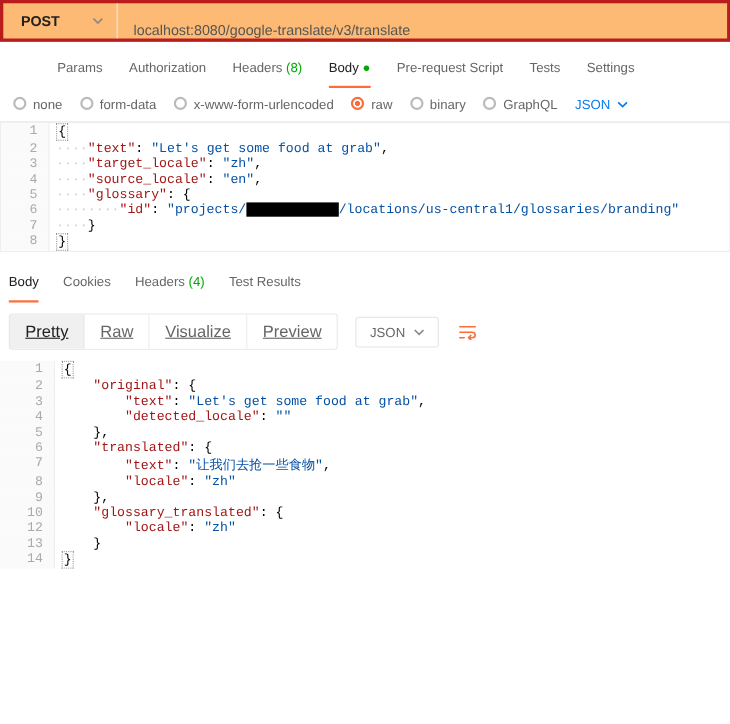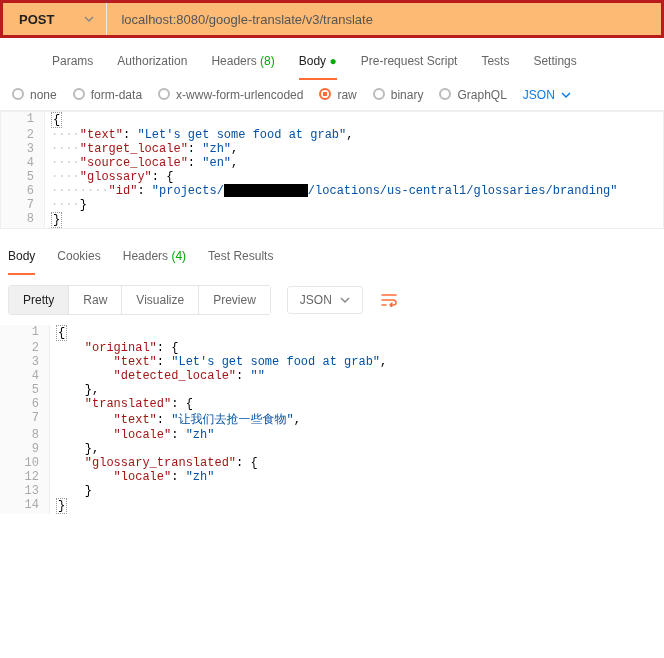--- a/index.html
+++ b/index.html
@@ -1,20 +1,20 @@
 <!DOCTYPE html>
 <html><head>
 <meta charset="utf-8">
 <style>
   * { margin: 0; padding: 0; box-sizing: border-box; }
   body { font-family: -apple-system, BlinkMacSystemFont, "Segoe UI", Helvetica, Arial, sans-serif; font-size: 12px; color: #212121; background: #fff; width: 664px; }
   .req-bar { display: flex; align-items: center; background: #fdba74; border: 3px solid #b91c1c; height: 38px; margin: 0; }
   .method { display: flex; align-items: center; padding: 0 12px 0 16px; font-weight: 600; font-size: 13px; color: #212121; cursor: pointer; }
   .method .chev { margin-left: 30px; color: #888; }
-  .url { flex: 1; padding: 0 14px; font-size: 13px; color: #555; border-left: 1px solid #eaeaea; height: 100%; display: flex; align-items: center; }
+  .url { flex: 1; padding: 0 14px; font-size: 13px; color: #555; border-left: 1px solid #eaeaea; height: 100%; display: flex; align-items: flex-end; }
   .tabs { display: flex; gap: 24px; padding: 16px 12px 0 12px; font-size: 12px; color: #666; margin-left: 40px; }
   .tab { padding-bottom: 10px; cursor: pointer; }
   .tab.active { color: #212121; border-bottom: 2px solid #ff6c37; }
   .green { color: #0a0; }
   .count { color: #0a0; }
   .subbar { display: flex; align-items: center; gap: 16px; padding: 8px 12px; font-size: 12px; color: #666; border-bottom: 1px solid #eee; }
   .radio { display: flex; align-items: flex-start; gap: 6px; cursor: pointer; }
   .rdot { width: 12px; height: 12px; border-radius: 50%; border: 2px solid #bbb; display: inline-block; }
   .rdot.sel { border-color: #ff6c37; background: radial-gradient(circle, #ff6c37 40%, transparent 45%); }
   .json-sel { color: #097bed; display: flex; align-items: center; gap: 6px; }
@@ -25,21 +25,21 @@
   .k { color: #a31515; }
   .s { color: #0451a5; }
   .p { color: #000; }
   .dots { color: #cfcfcf; }
   .curs { border: 1px dotted #999; display: inline-block; padding: 0 1px; }
   .redact { background: #000; color: #000; display: inline-block; width: 84px; height: 13px; vertical-align: middle; }
   .resp-tabs { display: flex; gap: 22px; padding: 20px 8px 0 8px; font-size: 12px; color: #666; }
   .resp-tabs .tab.active { border-bottom: 2px solid #ff6c37; }
   .viewbar { display: flex; align-items: center; gap: 0; padding: 10px 8px; }
   .seg { display: flex; border: 1px solid #e6e6e6; border-radius: 3px; overflow: hidden; }
-  .seg .btn { padding: 7px 14px; font-size: 12px; color: #666; background: #fff; border-right: 1px solid #e6e6e6; cursor: pointer; }
+  .seg .btn { padding: 7px 14px; font-size: 15px; color: #666; background: #fff; border-right: 1px solid #e6e6e6; cursor: pointer; text-decoration: underline; }
   .seg .btn:last-child { border-right: none; }
   .seg .btn.active { background: #f0f0f0; color: #212121; }
   .drop { margin-left: 16px; display: flex; align-items: center; gap: 8px; padding: 6px 12px; border: 1px solid #e6e6e6; border-radius: 3px; color: #666; font-size: 12px; cursor: pointer; }
   .wrapicon { margin-left: 14px; width: 24px; height: 24px; display: flex; align-items: center; justify-content: center; color: #ff6c37; cursor: pointer; }
   .chev-svg { width: 10px; height: 10px; }
   .resp-editor .gutter { width: 50px; }
   .resp-editor { border: none; }
   .resp-editor .line:first-child .code { }
 </style>
 </head>

